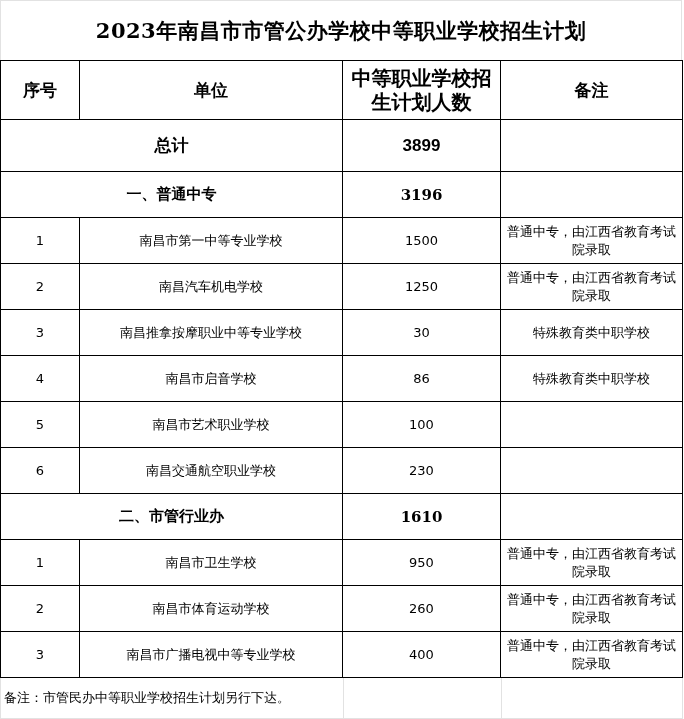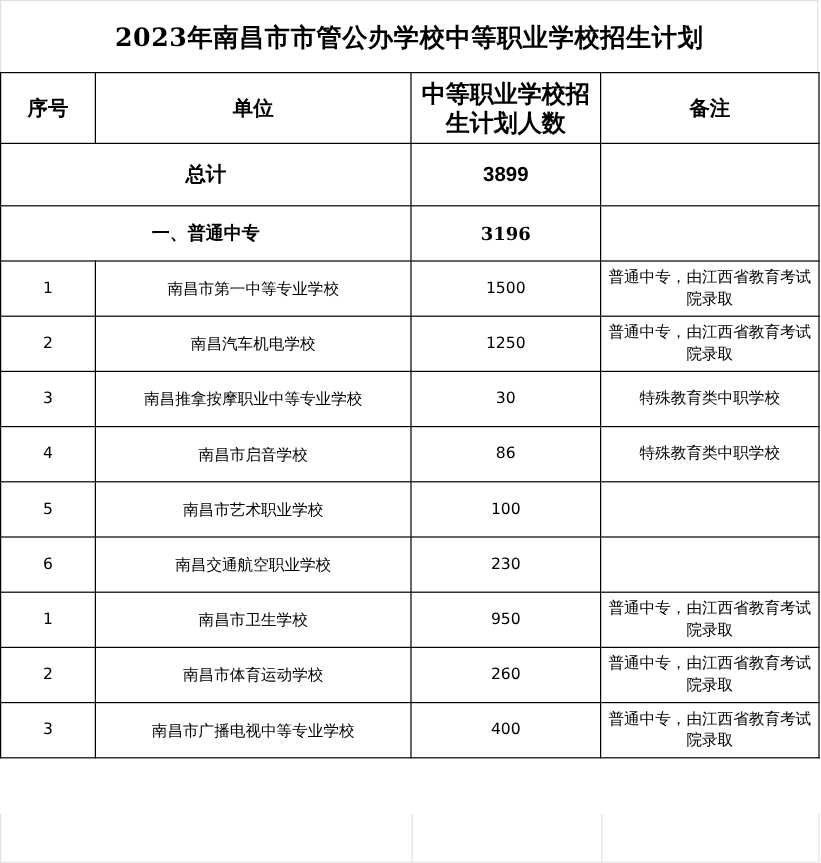--- a/index.html
+++ b/index.html
@@ -90,20 +90,25 @@
       <td>100</td>
       <td class="note"></td>
     </tr>
     <tr class="item">
       <td>6</td>
       <td>南昌交通航空职业学校</td>
       <td>230</td>
       <td class="note"></td>
     </tr>
 
+    <tr class="section">
+      <td colspan="2">二、市管行业办</td>
+      <td>1610</td>
+      <td></td>
+    </tr>
     <tr class="item">
       <td>1</td>
       <td>南昌市卫生学校</td>
       <td>950</td>
       <td class="note">普通中专，由江西省教育考试院录取</td>
     </tr>
     <tr class="item">
       <td>2</td>
       <td>南昌市体育运动学校</td>
       <td>260</td>
@@ -112,17 +117,18 @@
     <tr class="item">
       <td>3</td>
       <td>南昌市广播电视中等专业学校</td>
       <td>400</td>
       <td class="note">普通中专，由江西省教育考试院录取</td>
     </tr>
   </tbody>
     </table>
 
   <div class="footer">
+    <span class="note-text">备注：市管民办中等职业学校招生计划另行下达。</span>
     <span class="vline" style="left:342px"></span>
     <span class="vline" style="left:500px"></span>
     <span class="vline" style="left:681px"></span>
   </div>
 </div>
 
 </body></html>

